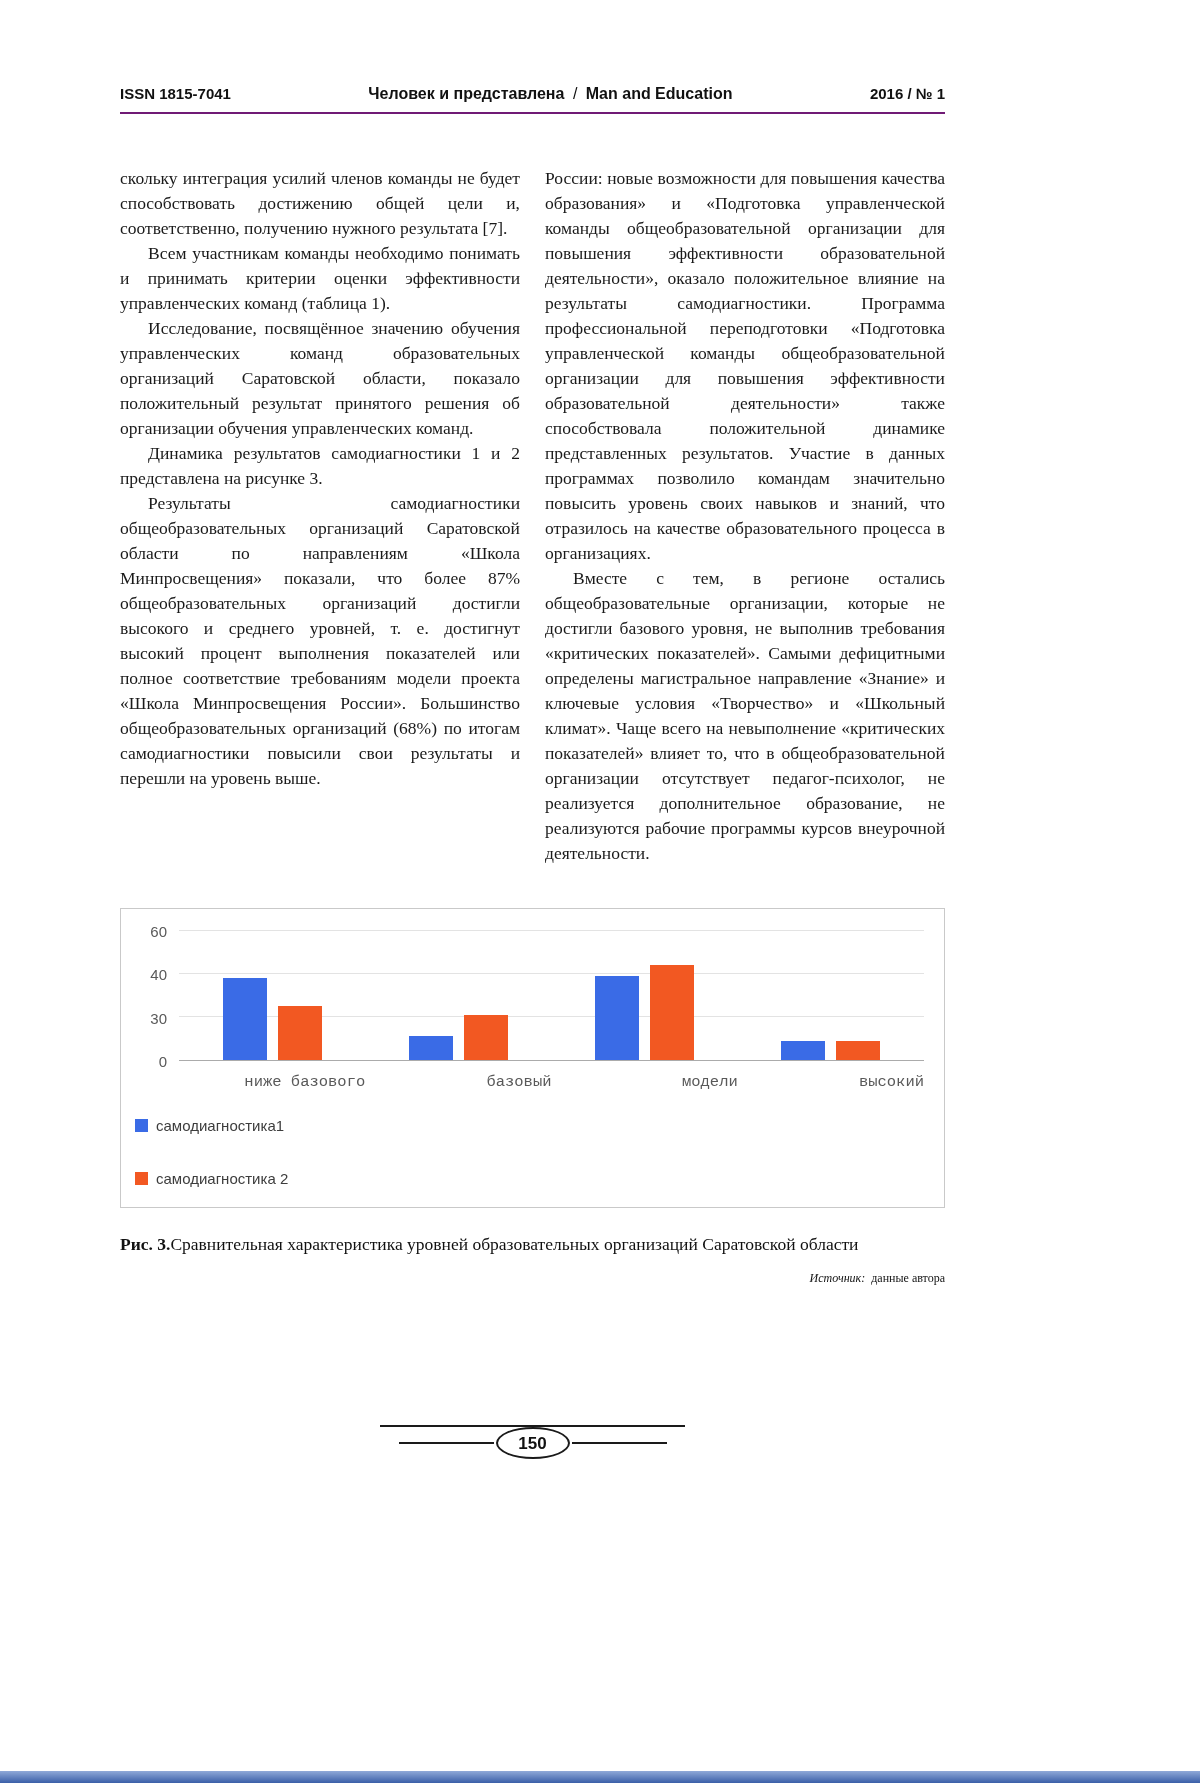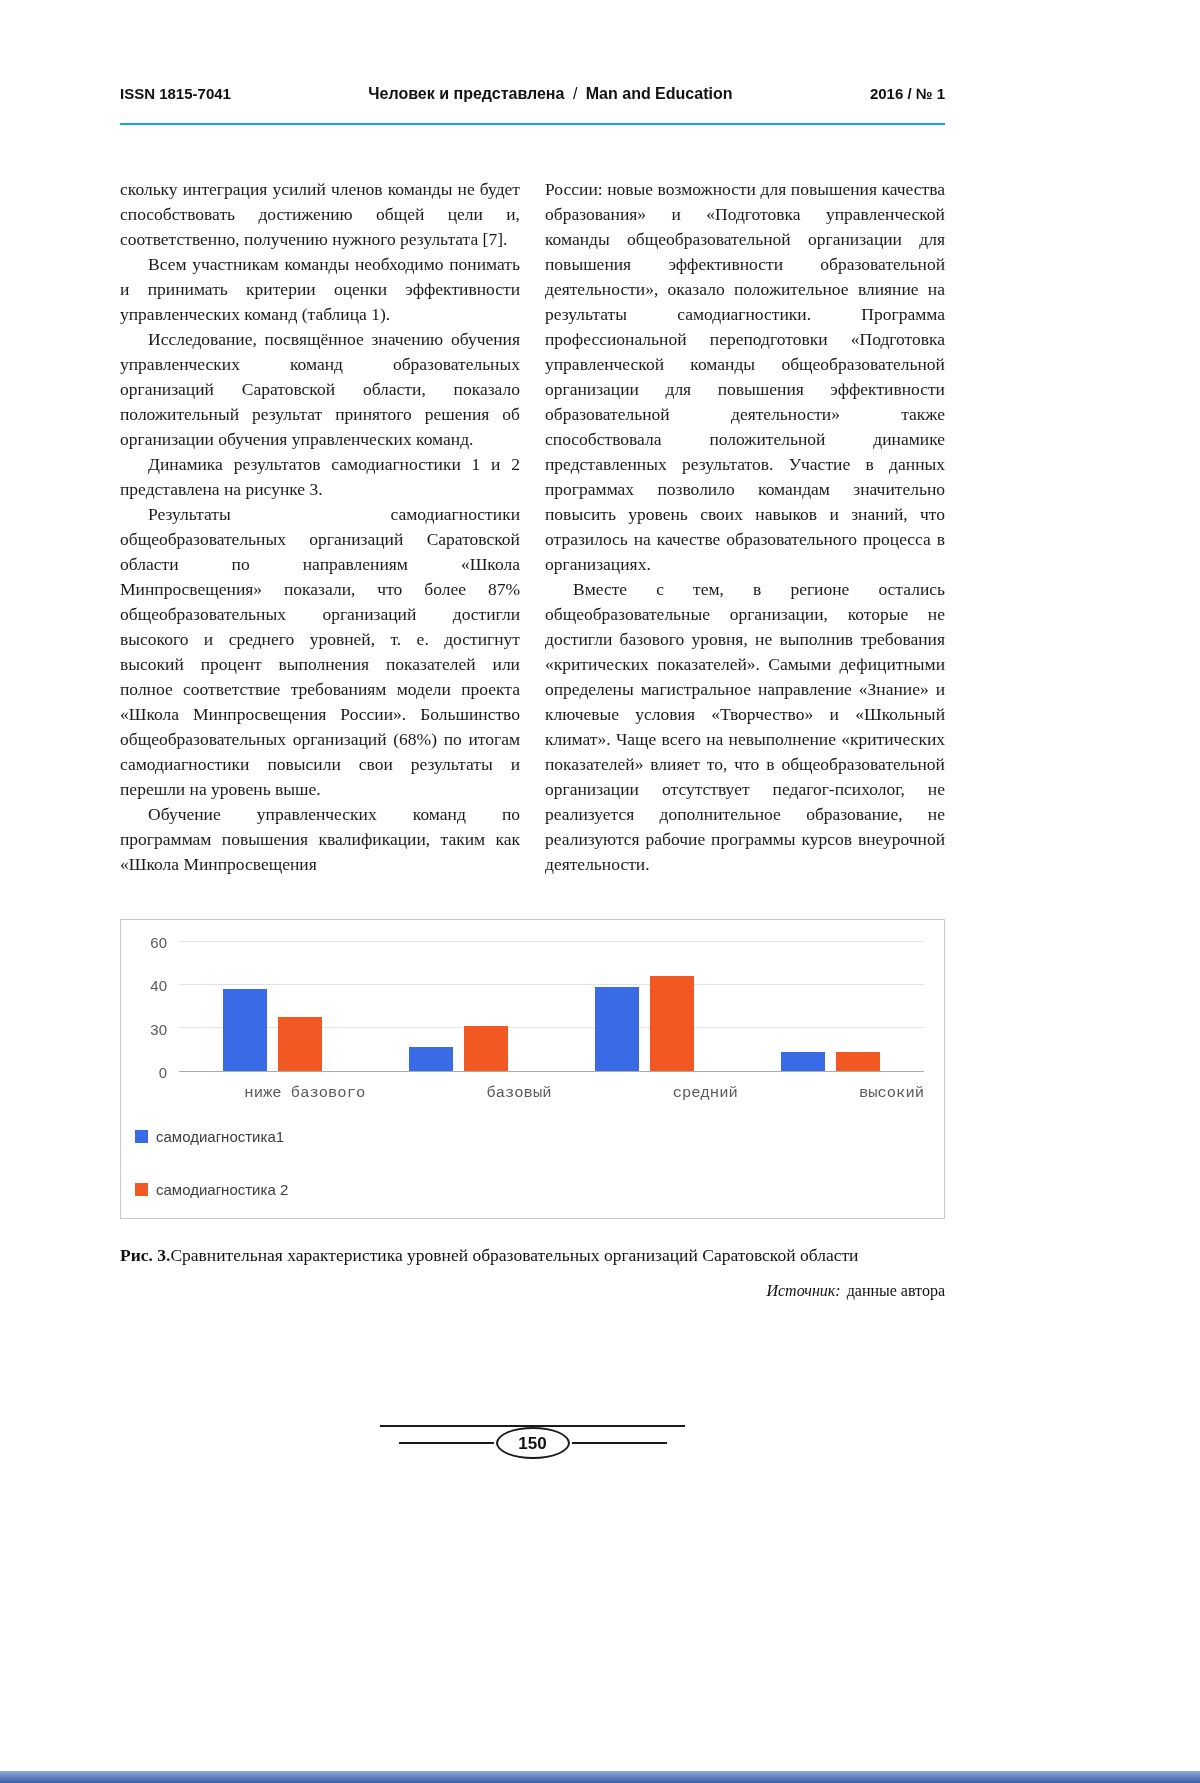--- a/index.html
+++ b/index.html
@@ -2,21 +2,21 @@
 <html><head>
 <meta charset="utf-8">
 <style>
   * { margin:0; padding:0; box-sizing:border-box; }
   body { background:#ffffff; font-family:"Liberation Serif", serif; }
   .page { width:1200px; height:1783px; position:relative; background:#fff; overflow:hidden; }
   .content { padding:85px 255px 0 120px; }
 
   
   .jheader { display:flex; justify-content:space-between; align-items:baseline;
-             border-bottom:2px solid #0ea5e9; padding-bottom:20px;
+             border-bottom:2px solid #701a75; padding-bottom:9px;
              font-family:"Liberation Sans", sans-serif; font-weight:bold; font-size:15px; color:#111; }
   .jheader .mid { font-size:16px; }
   .jheader .sep { font-weight:normal; padding:0 4px; }
 
   
   .columns { display:flex; gap:25px; margin-top:52px; }
   .col { width:400px; font-size:17.5px; line-height:25px; color:#1a1a1a; text-align:justify; }
   .col p { margin:0; }
   .col p.ind { text-indent:1.6em; }
 
@@ -37,21 +37,21 @@
   .cat-label { flex:1; text-align:right; font-family:Liberation Mono, monospace;
                font-size:15.5px; color:#595959; }
   .legend { display:flex; justify-content:center; gap:36px; margin-top:26px; margin-bottom:8px;flex-direction:column; }
   .legend-item { display:flex; align-items:center; gap:8px;
                  font-family:"Liberation Sans", sans-serif; font-size:15px; color:#3d3d3d; }
   .swatch { width:13px; height:13px; display:inline-block; flex:none; }
 
   
   .caption { margin-top:26px; font-size:17.5px; color:#111; }
   .caption .cap-label { font-weight:bold; }
-  .source { margin-top:16px; text-align:right; font-size:16px; color:#111; }
+  .source { margin-top:16px; text-align:right; font-size:12px; color:#111; }
   .source .src-label { font-style:italic; margin-right:6px; }
 
   
   .pfooter { position:absolute; left:120px; width:825px; top:1425px; text-align:center; }
   .footer-rule { width:305px; height:2px; background:#1a1a1a; margin:0 auto; }
   .page-number-wrap { display:flex; justify-content:center; align-items:center; }
   .wing { width:95px; height:2px; background:#1a1a1a; }
   .page-number { display:inline-block; min-width:74px; height:32px; line-height:29px;
                  border:2px solid #1a1a1a; border-radius:50%; margin:0 2px;
                  font-family:"Liberation Sans", sans-serif; font-weight:bold; font-size:17px; color:#111;
@@ -76,21 +76,20 @@
       <span>2016 / № 1</span>
     </header>
 
     <main class="columns">
       <div class="col">
         <p>скольку интеграция усилий членов команды не будет способствовать достижению общей цели и, соответственно, получению нужного результата [7].</p>
         <p class="ind">Всем участникам команды необходимо понимать и принимать критерии оценки эффективности управленческих команд (таблица 1).</p>
         <p class="ind">Исследование, посвящённое значению обучения управленческих команд образовательных организаций Саратовской области, показало положительный результат принятого решения об организации обучения управленческих команд.</p>
         <p class="ind">Динамика результатов самодиагностики 1 и 2 представлена на рисунке 3.</p>
         <p class="ind">Результаты самодиагностики общеобразовательных организаций Саратовской области по направлениям «Школа Минпросвещения» показали, что более 87% общеобразовательных организаций достигли высокого и среднего уровней, т. е. достигнут высокий процент выполнения показателей или полное соответствие требованиям модели проекта «Школа Минпросвещения России». Большинство общеобразовательных организаций (68%) по итогам самодиагностики повысили свои результаты и перешли на уровень выше.</p>
-        <p class="ind">Обучение управленческих команд по программам повышения квалификации, таким как «Школа Минпросвещения</p>
       </div>
       <div class="col">
         <p>России: новые возможности для повышения качества образования» и «Подготовка управленческой команды общеобразовательной организации для повышения эффективности образовательной деятельности», оказало положительное влияние на результаты самодиагностики. Программа профессиональной переподготовки «Подготовка управленческой команды общеобразовательной организации для повышения эффективности образовательной деятельности» также способствовала положительной динамике представленных результатов. Участие в данных программах позволило командам значительно повысить уровень своих навыков и знаний, что отразилось на качестве образовательного процесса в организациях.</p>
         <p class="ind">Вместе с тем, в регионе остались общеобразовательные организации, которые не достигли базового уровня, не выполнив требования «критических показателей». Самыми дефицитными определены магистральное направление «Знание» и ключевые условия «Творчество» и «Школьный климат». Чаще всего на невыполнение «критических показателей» влияет то, что в общеобразовательной организации отсутствует педагог-психолог, не реализуется дополнительное образование, не реализуются рабочие программы курсов внеурочной деятельности.</p>
       </div>
     </main>
 
     <figure class="chart-box">
       <div class="chart-area">
         <div class="y-axis">
@@ -117,21 +116,21 @@
                 <div class="bar" style="height: 73.3333%; background: rgb(242, 88, 34);"></div>
               </div>
               <div class="bar-group">
                 <div class="bar" style="height: 15%; background: rgb(58, 107, 230);"></div>
                 <div class="bar" style="height: 15%; background: rgb(242, 88, 34);"></div>
               </div>
             </div>
           <div class="cats">
               <div class="cat-label">ниже базового</div>
               <div class="cat-label">базовый</div>
-              <div class="cat-label">средний</div>
+              <div class="cat-label">модели</div>
               <div class="cat-label">высокий</div>
             </div>
         </div>
       </div>
       <div class="legend">
           <div class="legend-item">
             <span class="swatch" style="background: rgb(58, 107, 230);"></span>
             <span>самодиагностика1</span>
           </div>
           <div class="legend-item">

